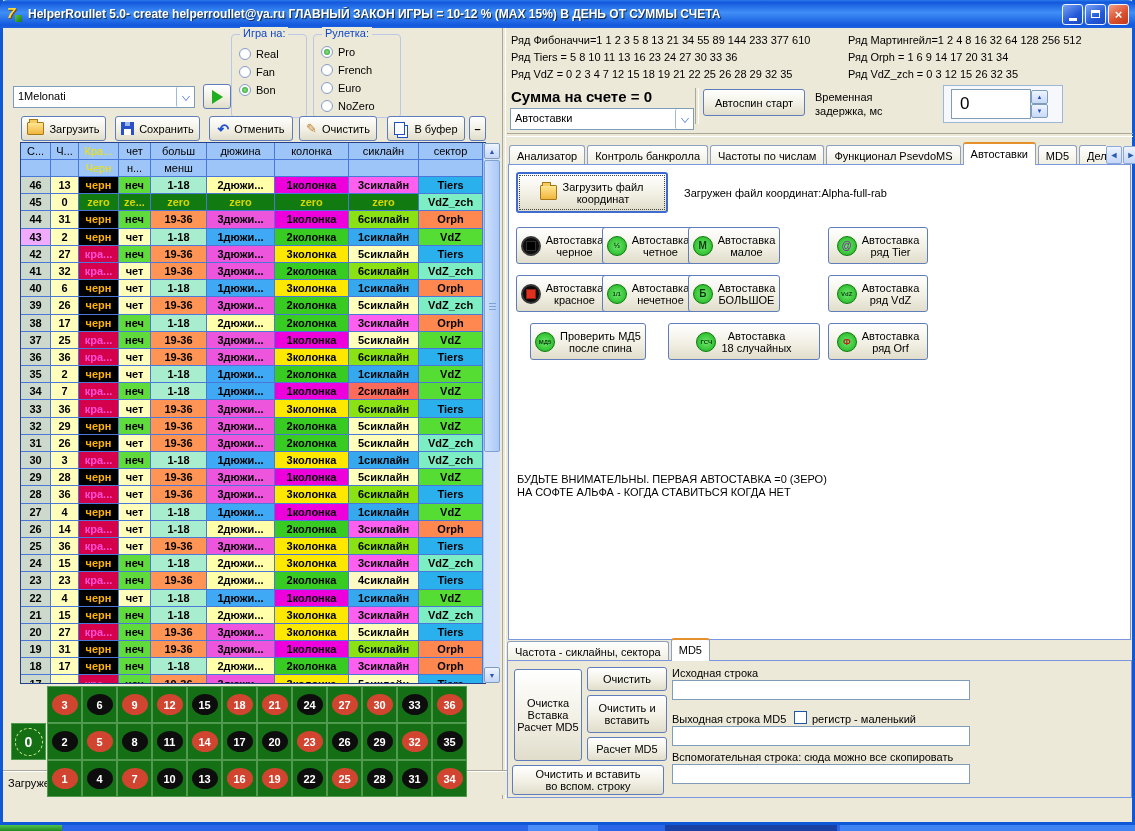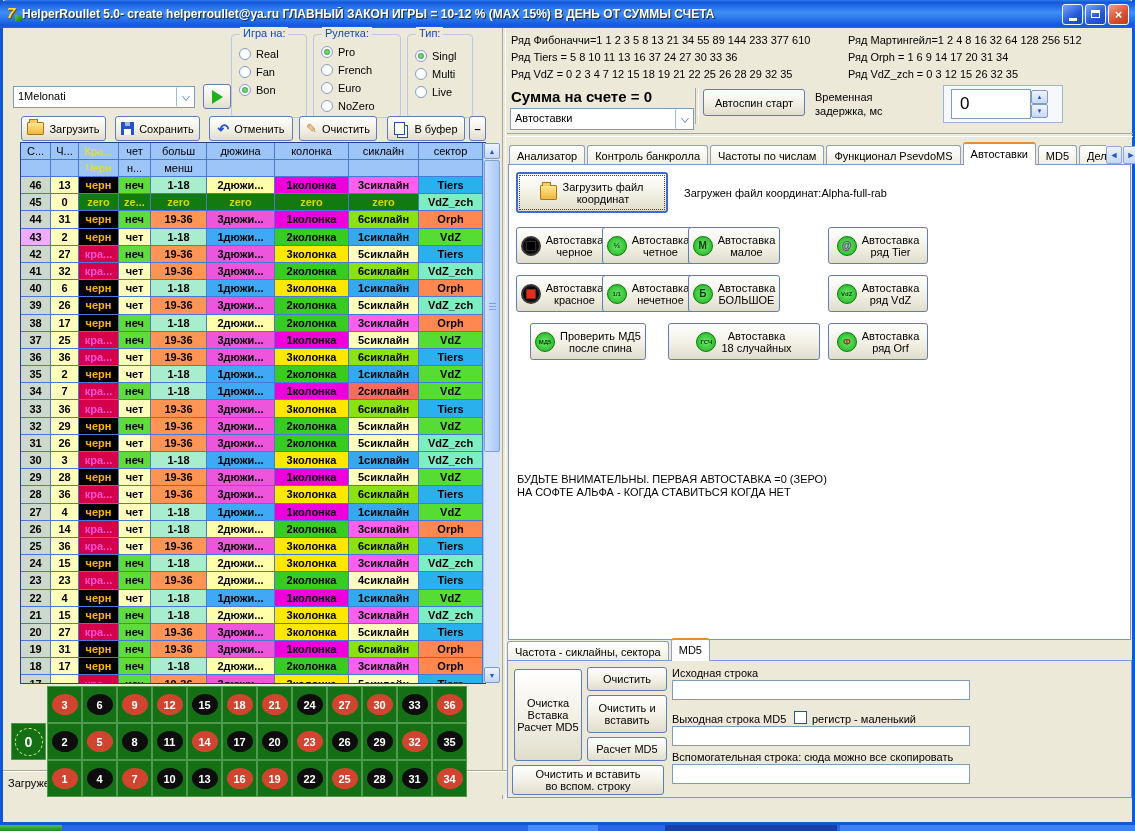--- a/index.html
+++ b/index.html
@@ -3,21 +3,21 @@
 <meta charset="utf-8">
 <style>
   html,body{margin:0;padding:0;width:1135px;height:831px;overflow:hidden;
     font-family:"Liberation Sans",sans-serif;background:#3a6ea5;}
   #window{position:absolute;left:0;top:0;width:1135px;height:825px;background:#ece9d8;
     border-left:3px solid #0f58d8;border-right:3px solid #0f58d8;border-bottom:3px solid #0f58d8;box-sizing:border-box;}
   
   #titlebar{position:absolute;left:-3px;top:0;width:1135px;height:28px;
     background:linear-gradient(180deg,#2a7ae7 0%,#1358dd 8%,#3f8ff7 45%,#1358dd 90%,#1f63e0 100%);
     border-radius:7px 7px 0 0;display:flex;align-items:center;padding:0 6px;box-sizing:border-box;}
-  #title-text{color:#fff;font-weight:bold;font-size:12px;white-space:nowrap;
+  #title-text{color:#fff;font-weight:bold;font-size:12px;margin-left:6px;white-space:nowrap;
     text-shadow:1px 1px 1px #123;flex:1;overflow:hidden;}
   .app-icon{width:16px;height:16px;position:relative;flex:0 0 16px;}
   .app-icon::before{content:"7";position:absolute;left:1px;top:-2px;color:#ffd93a;font-weight:bold;
     font-style:italic;font-size:15px;text-shadow:1px 1px 0 #7a4a00;}
   .app-icon::after{content:"";position:absolute;right:0px;bottom:0px;width:7px;height:7px;
     background:linear-gradient(135deg,#56c441,#1a7a1a);border-radius:1px;}
   .winbtns{display:flex;gap:2px;}
   .wb{width:21px;height:21px;border-radius:3px;border:1px solid #f0f4ff;box-sizing:border-box;
     display:flex;align-items:center;justify-content:center;color:#fff;cursor:pointer;}
   .wb.bluish{background:linear-gradient(145deg,#7ba4f4,#2358d8 60%,#1b4ac0);}
@@ -184,37 +184,20 @@
         <div class="radio-row">
           <span class="rdot"></span>
           <span>Euro</span>
         </div>
         <div class="radio-row">
           <span class="rdot"></span>
           <span>NoZero</span>
         </div>
       </div>
   </div>
-  <div class="groupbox" style="left:404px;top:34px;width:66px;height:84px;">
-    <span class="gtitle">Тип:</span>
-    <div id="rg-type" style="position:absolute;left:7px;top:12px;">
-        <div class="radio-row">
-          <span class="rdot on"></span>
-          <span>Singl</span>
-        </div>
-        <div class="radio-row">
-          <span class="rdot"></span>
-          <span>Multi</span>
-        </div>
-        <div class="radio-row">
-          <span class="rdot"></span>
-          <span>Live</span>
-        </div>
-      </div>
-  </div>
 
   <div id="toolbar">
       <div class="xpbtn" style="left: 18px; top: 116px; width: 85px; height: 25px;">
         <span class="ico-folder"></span>
         <span>Загрузить</span>
       </div>
       <div class="xpbtn" style="left: 112px; top: 116px; width: 85px; height: 25px;">
         <span class="ico-save"></span>
         <span>Сохранить</span>
       </div>
@@ -597,21 +580,21 @@
   <div class="sbbtn" style="left:481px;top:143px;">▲</div>
   <div class="sbbtn" style="left:481px;top:667px;">▼</div>
   <div id="sb-thumb" style="top:160px;height:292px;"></div>
 
   <div id="board"></div>
 
   <div class="groove-v" style="left:499px;top:28px;height:771px;"></div>
 
   <div>
     <span class="lbl" style="left:508px;top:34px;">Ряд Фибоначчи=1 1 2 3 5 8 13 21 34 55 89 144 233 377 610</span>
-    <span class="lbl" style="left:508px;top:51px;">Ряд Tiers = 5 8 10 11 13 16 37 24 27 30 33 36</span>
+    <span class="lbl" style="left:508px;top:51px;">Ряд Tiers = 5 8 10 11 13 16 23 24 27 30 33 36</span>
     <span class="lbl" style="left:508px;top:68px;">Ряд VdZ = 0 2 3 4 7 12 15 18 19 21 22 25 26 28 29 32 35</span>
     <span class="lbl" style="left:845px;top:34px;">Ряд Мартингейл=1 2 4 8 16 32 64 128 256 512</span>
     <span class="lbl" style="left:845px;top:51px;">Ряд Orph = 1 6 9 14 17 20 31 34</span>
     <span class="lbl" style="left:845px;top:68px;">Ряд VdZ_zch = 0 3 12 15 26 32 35</span>
   </div>
 
   <span class="lbl" style="left:508px;top:88px;font-size:15px;font-weight:bold;">Сумма на счете = 0</span>
   <div class="combo" style="left:507px;top:108px;width:184px;height:22px;">
     <span class="combo-text">Автоставки</span>
     <span class="combo-arrow">

